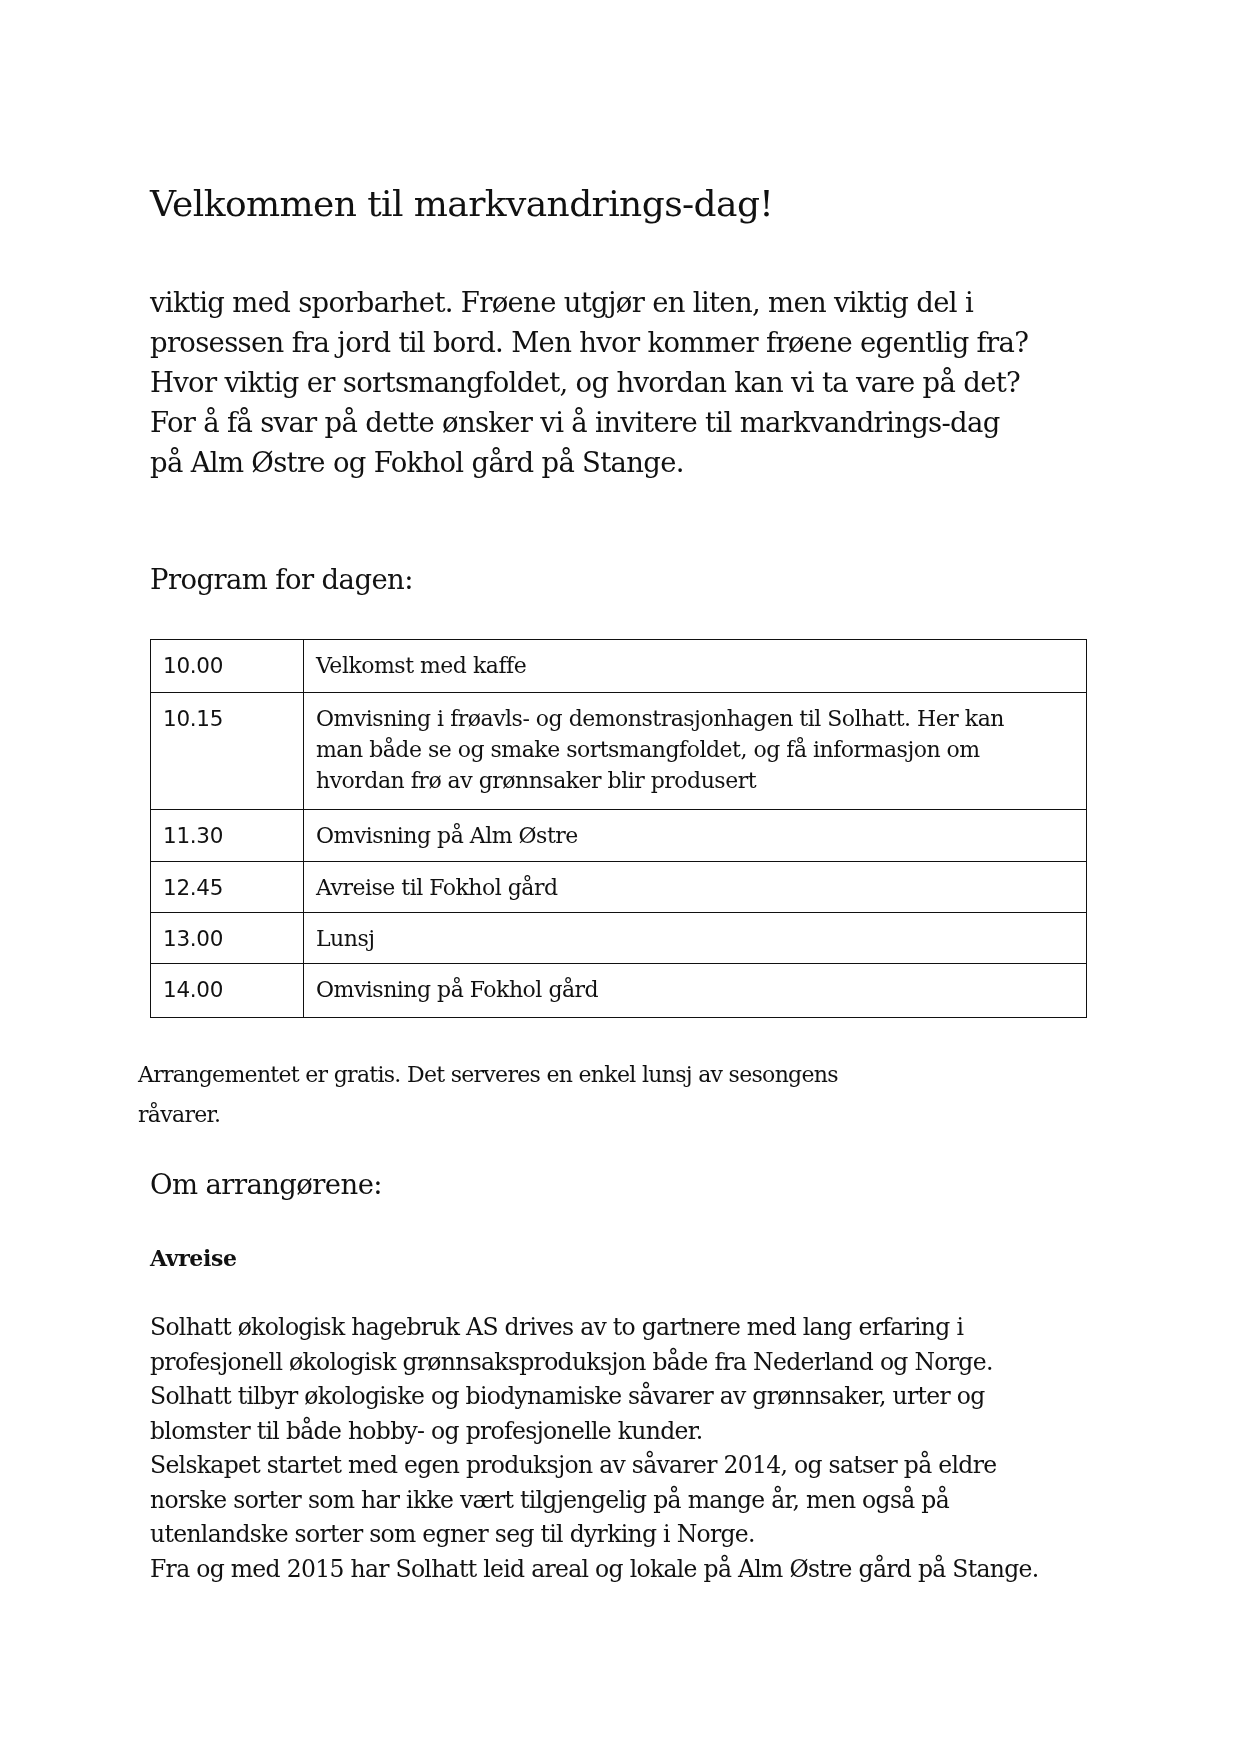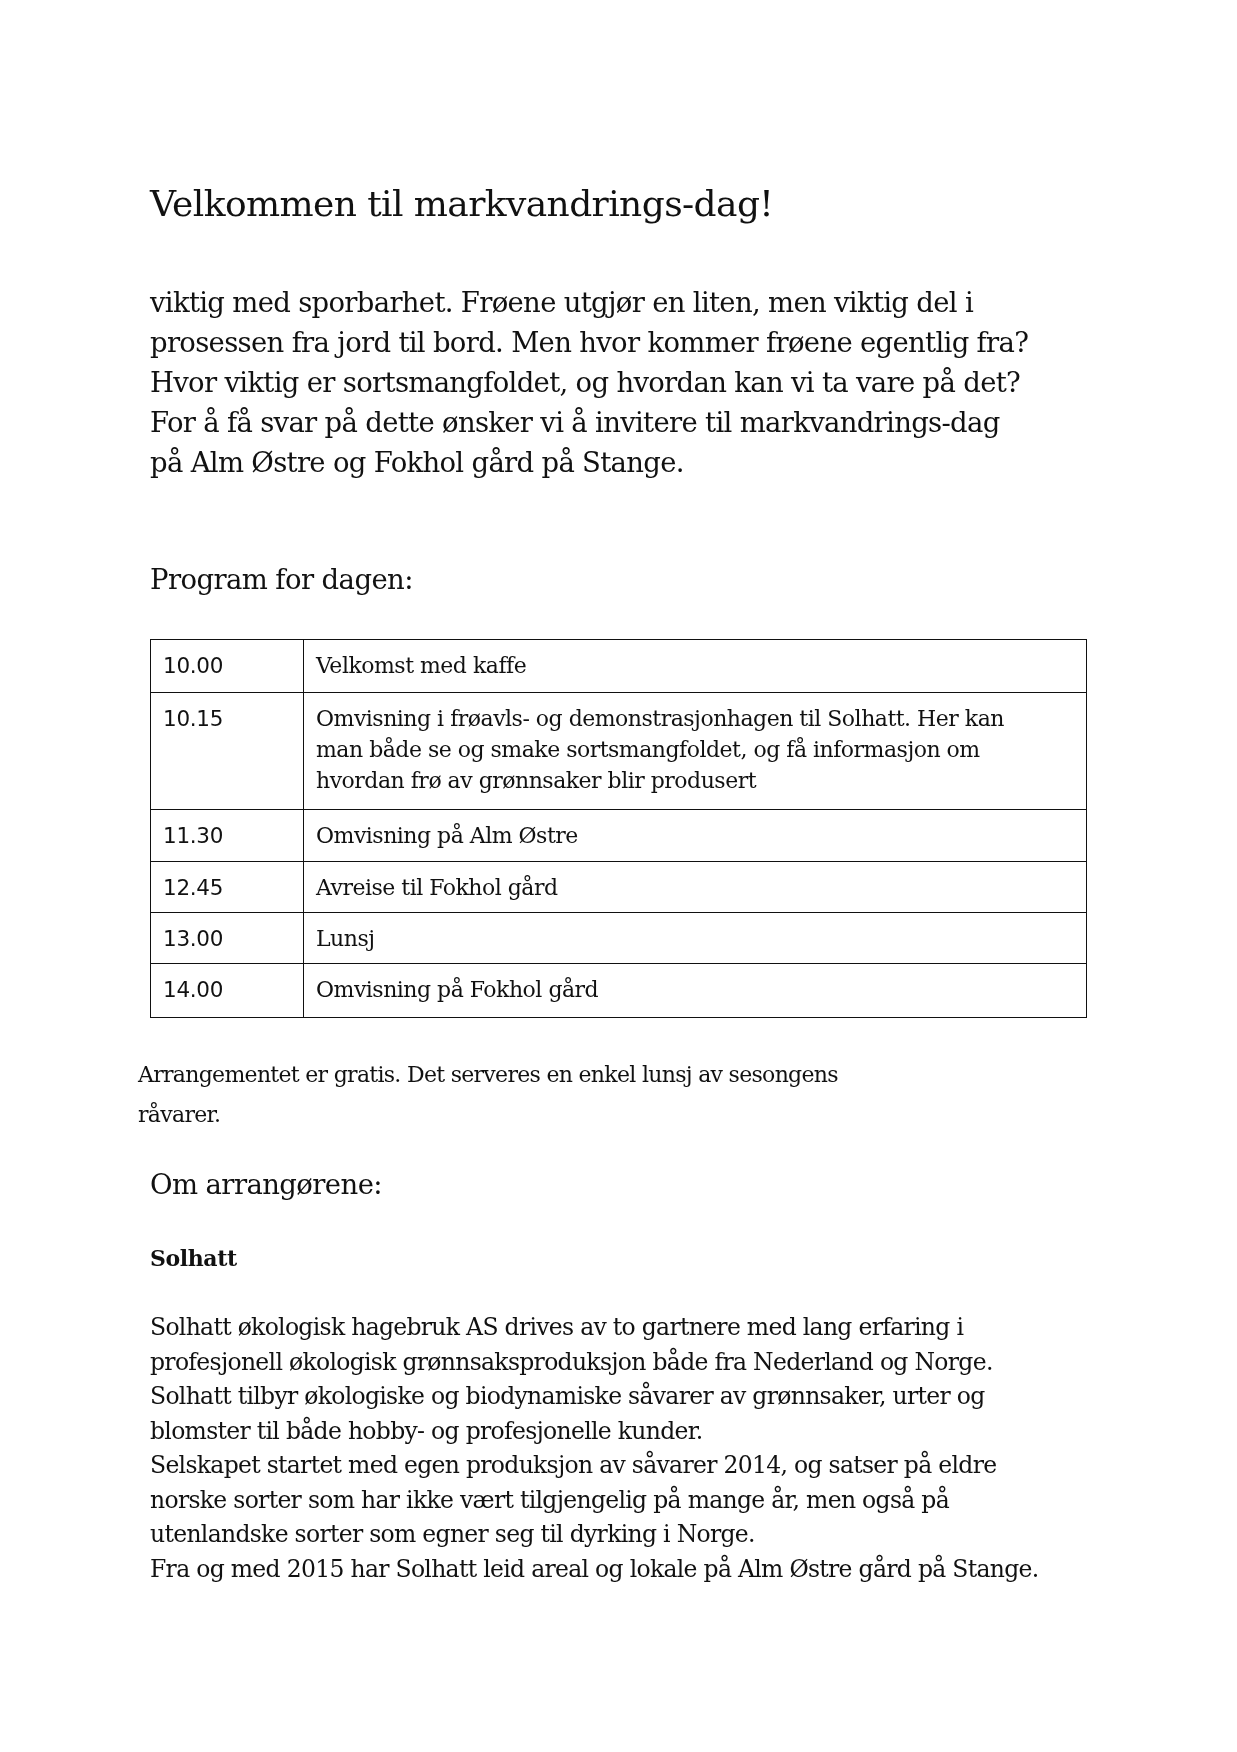--- a/index.html
+++ b/index.html
@@ -69,21 +69,21 @@
   </tbody>
     </table>
 
   <div class="note">
     <div>Arrangementet er gratis. Det serveres en enkel lunsj av sesongens</div>
     <div>råvarer.</div>
   </div>
 
   <div class="h2" style="top:1168px;">Om arrangørene:</div>
 
-  <div class="sub">Solhatt</div>
+  <div class="sub">Avreise</div>
 
   <div class="body">
     <div>Solhatt økologisk hagebruk AS drives av to gartnere med lang erfaring i</div>
     <div>profesjonell økologisk grønnsaksproduksjon både fra Nederland og Norge.</div>
     <div>Solhatt tilbyr økologiske og biodynamiske såvarer av grønnsaker, urter og</div>
     <div>blomster til både hobby- og profesjonelle kunder.</div>
     <div>Selskapet startet med egen produksjon av såvarer 2014, og satser på eldre</div>
     <div>norske sorter som har ikke vært tilgjengelig på mange år, men også på</div>
     <div>utenlandske sorter som egner seg til dyrking i Norge.</div>
     <div>Fra og med 2015 har Solhatt leid areal og lokale på Alm Østre gård på Stange.</div>

